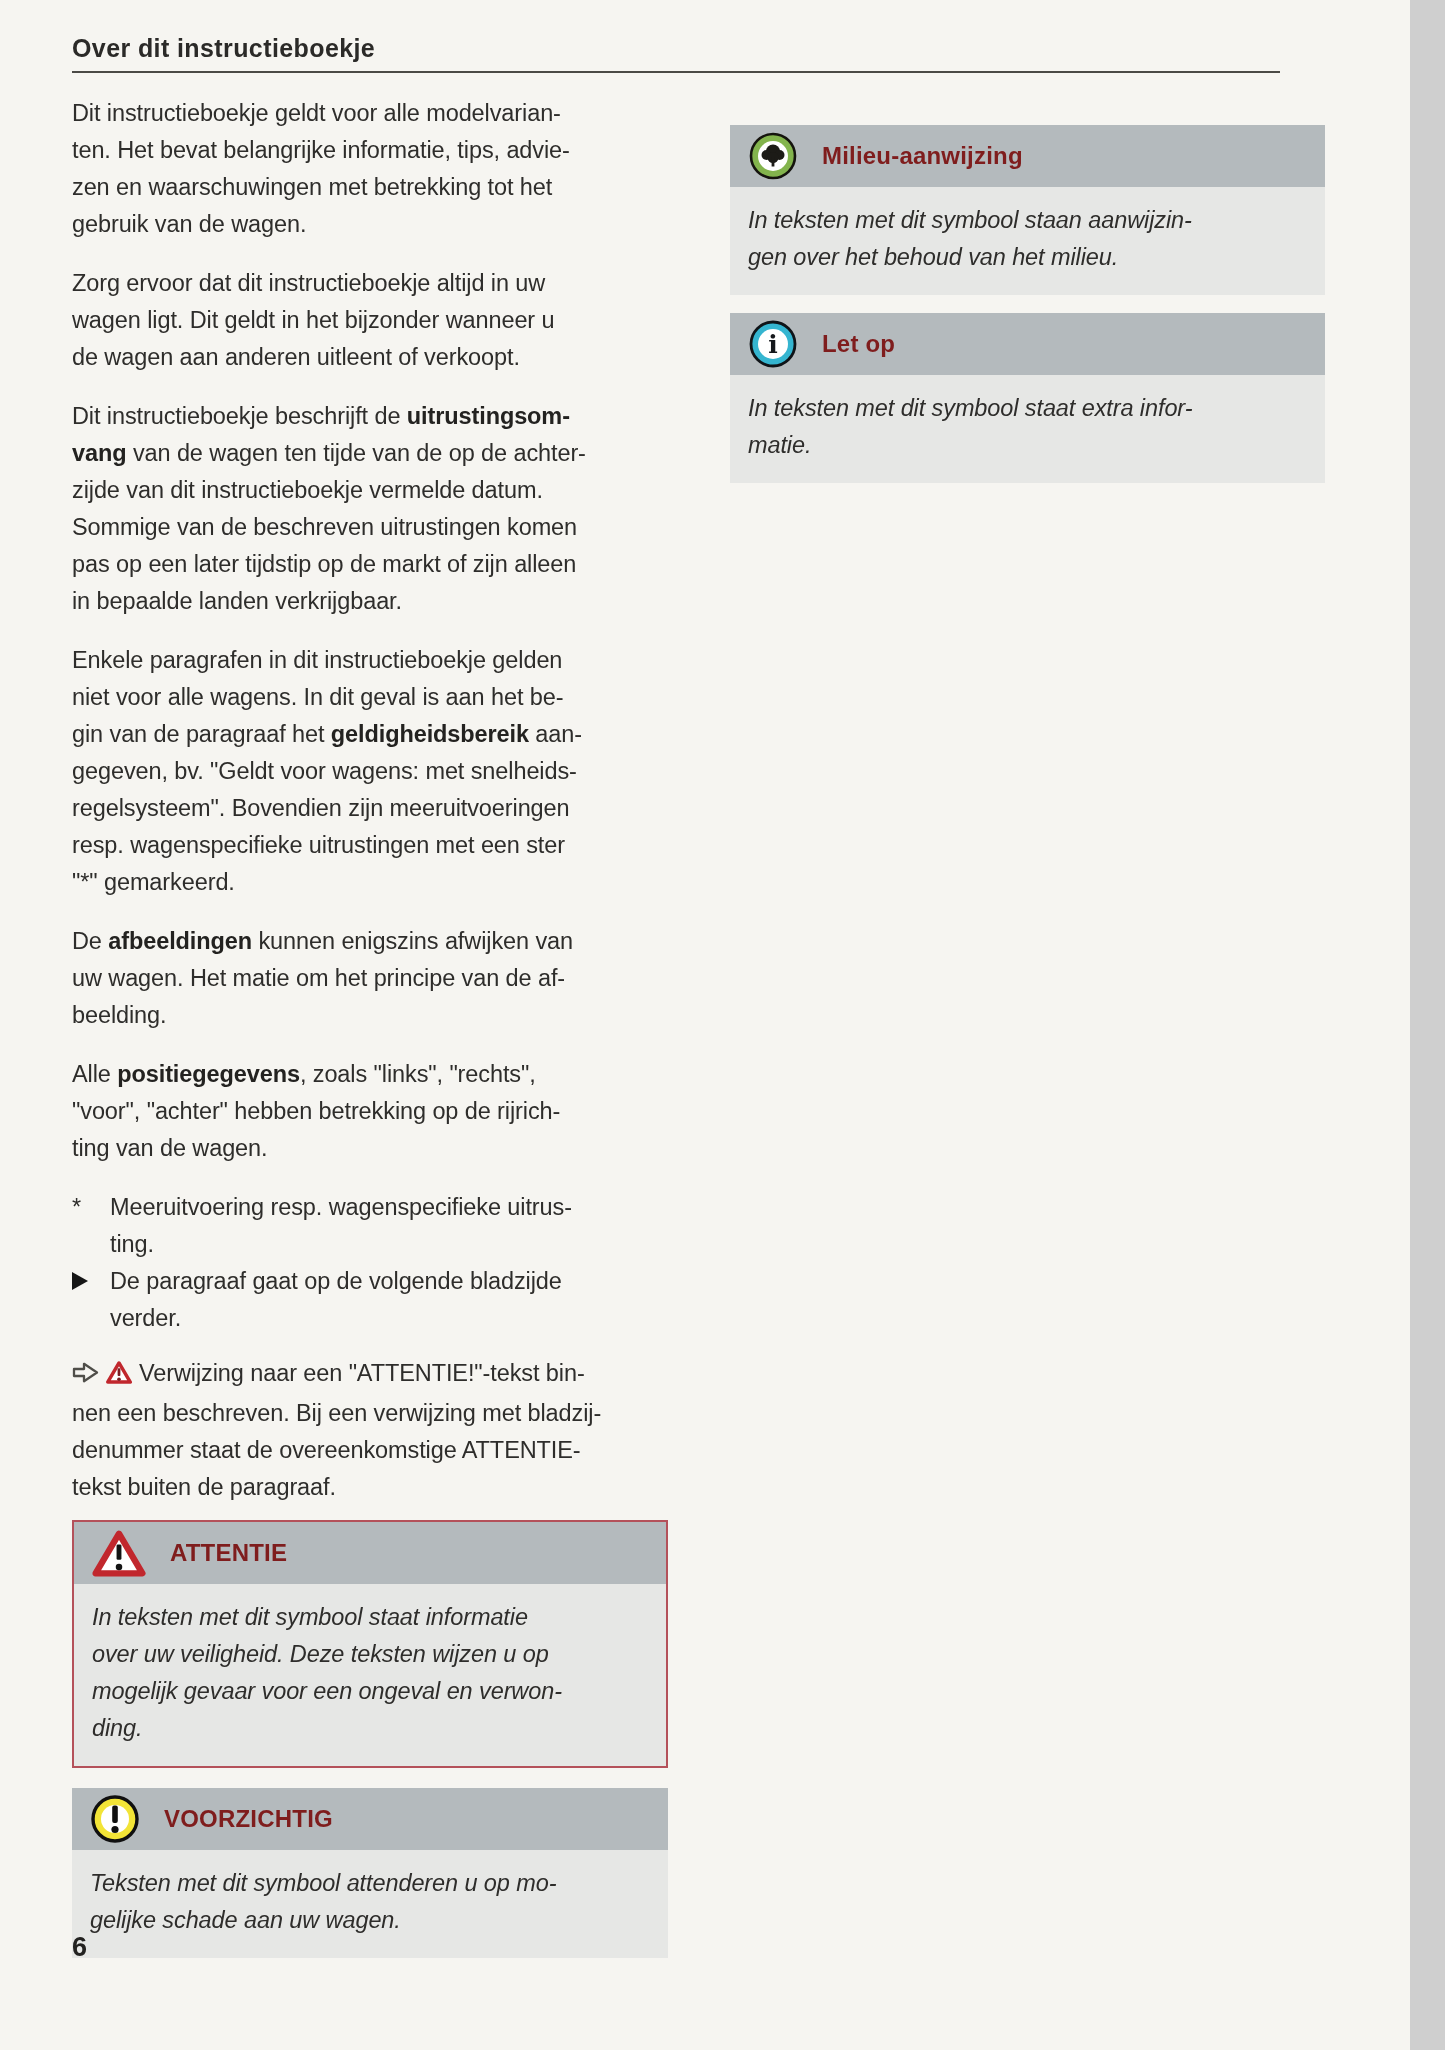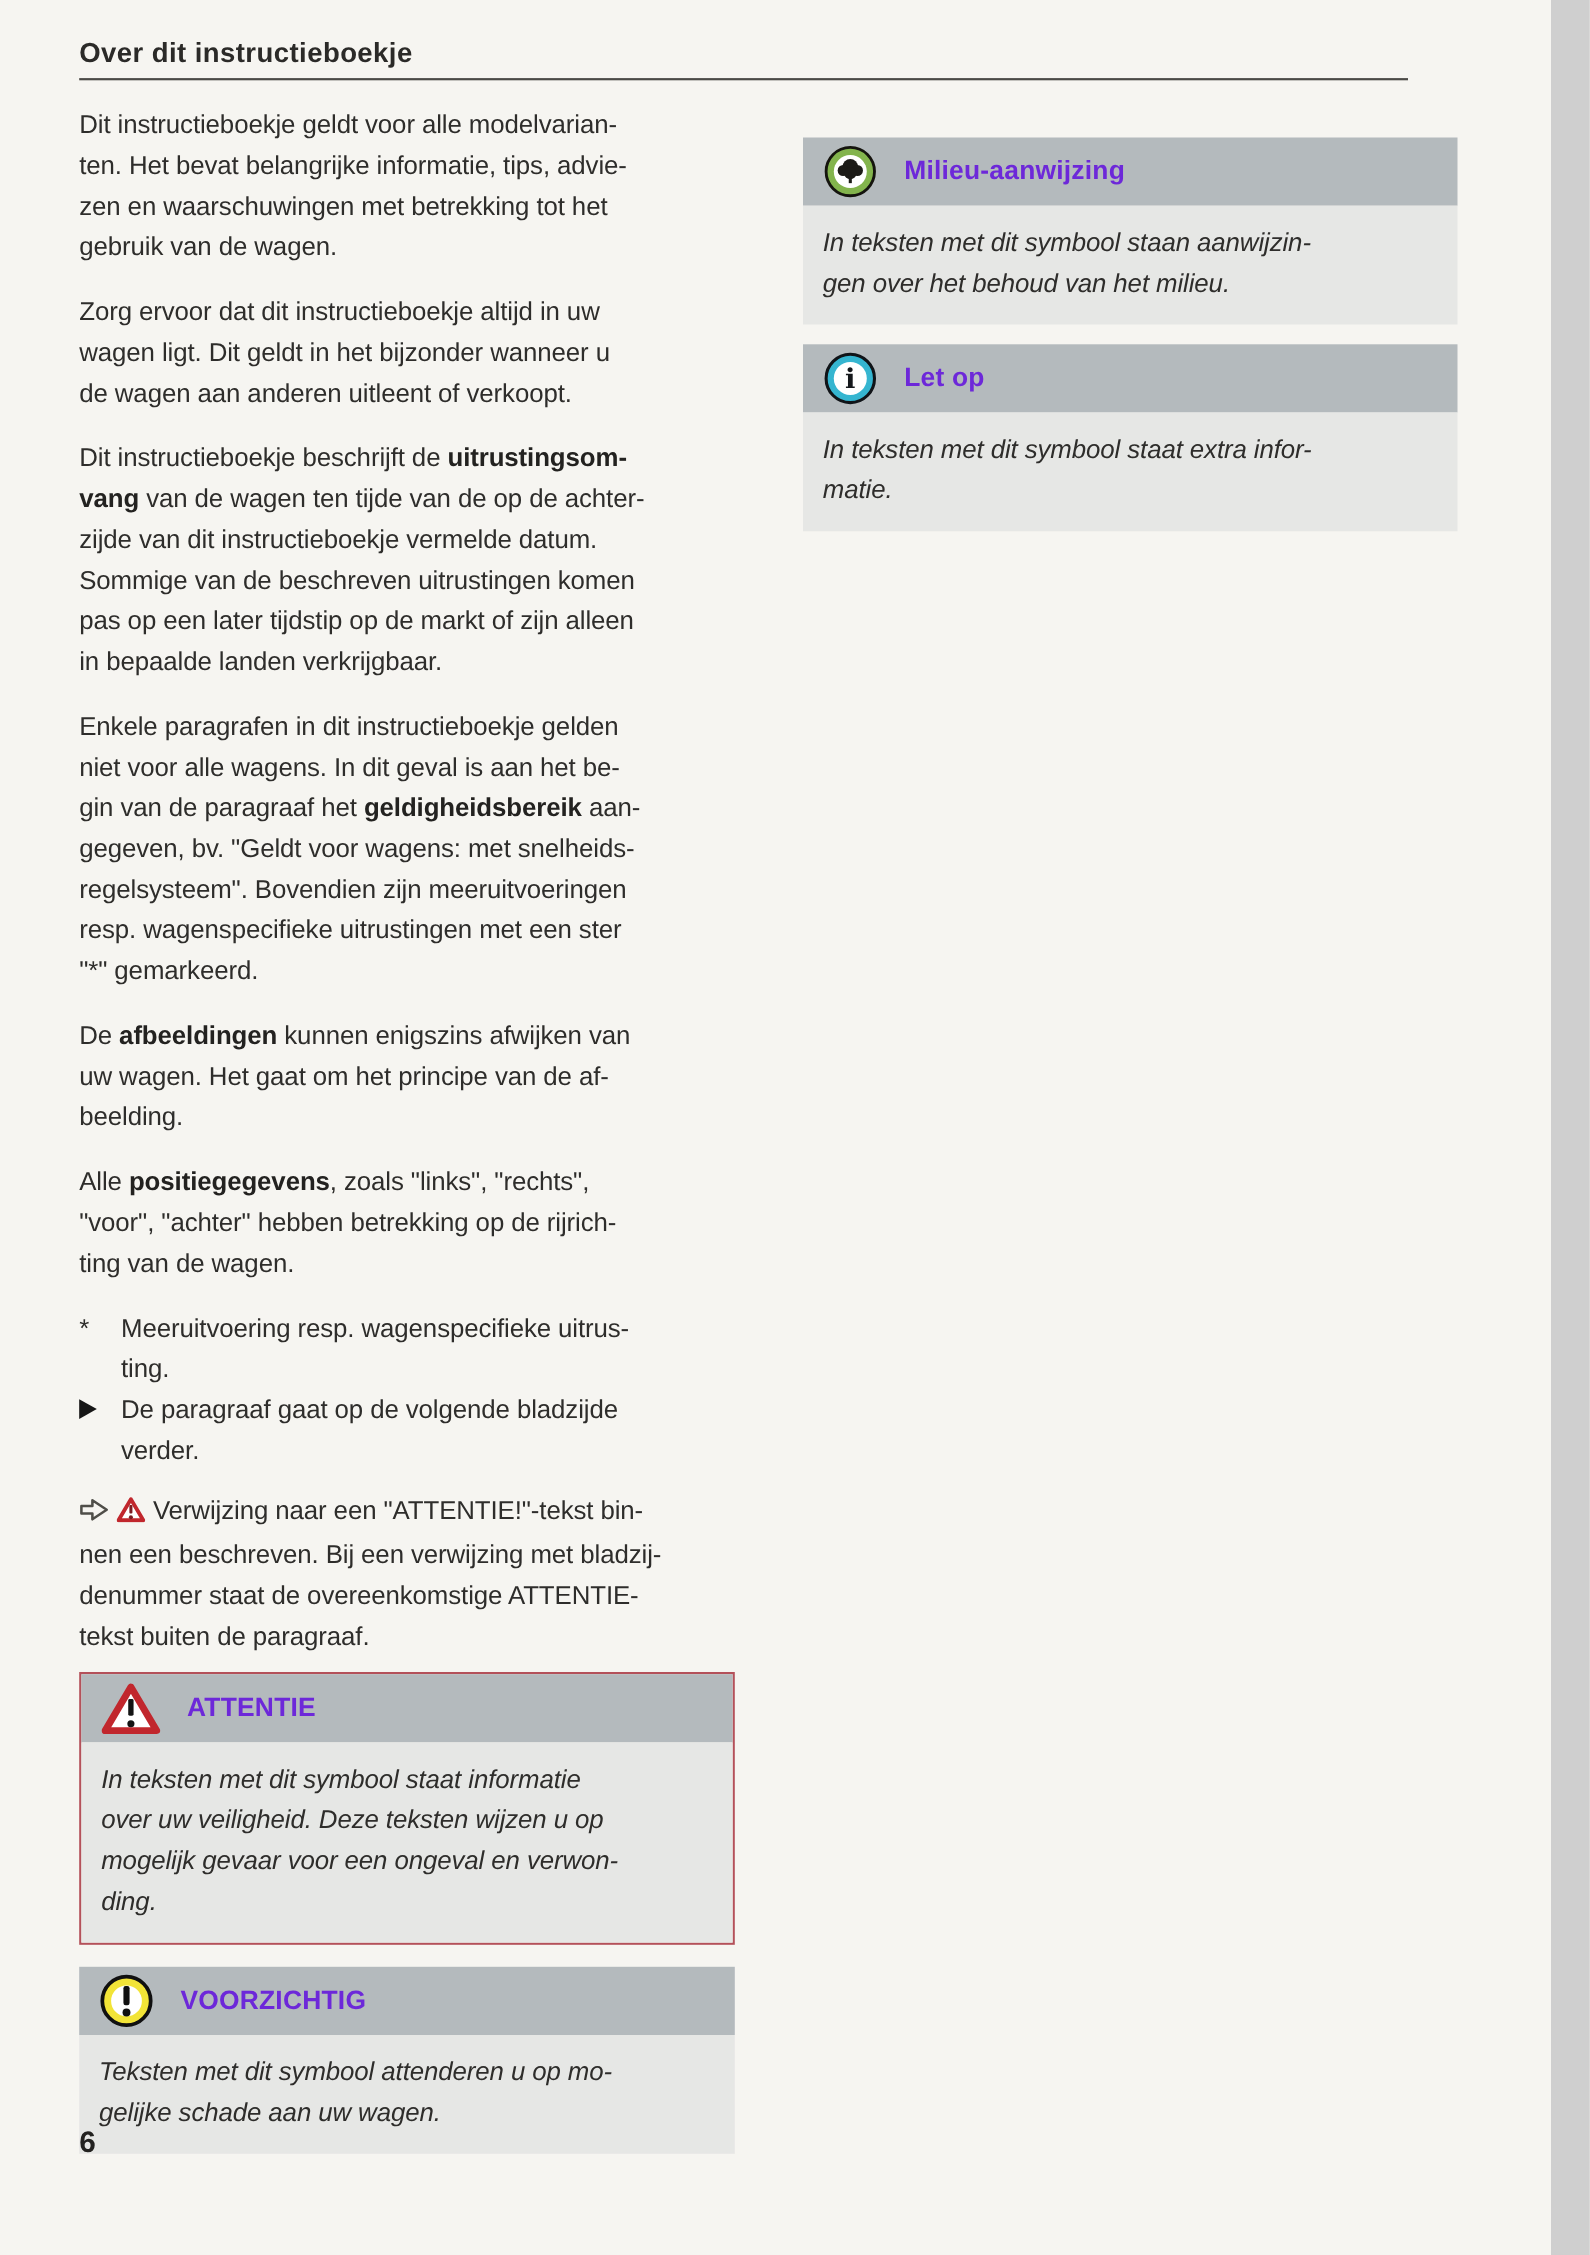--- a/index.html
+++ b/index.html
@@ -21,21 +21,21 @@
   .list-item{display:flex;}
   .marker-cell{width:38px;flex:none;font-size:23.5px;line-height:37px;}
   .tri{display:inline-block;width:0;height:0;border-left:16px solid #161616;
        border-top:9.5px solid transparent;border-bottom:9.5px solid transparent;margin-top:9px;}
   .crossref{margin-top:18px;margin-bottom:14px;}
   .cr-icon{display:inline-block;vertical-align:-3px;margin-right:7px;}
   .wbox{margin-top:0;}
   .attention{border:2px solid #b4515a;}
   .caution{margin-top:20px;}
   .wbox-header{background:#b4babd;height:62px;display:flex;align-items:center;padding:0 18px;}
-  .wbox-title{font-weight:bold;font-size:24px;margin-left:24px;color:#6d28d9;letter-spacing:.2px;}
+  .wbox-title{font-weight:bold;font-size:24px;margin-left:24px;color:#7f1d1d;letter-spacing:.2px;}
   .wbox-body{background:#e6e7e5;padding:15px 18px 19px 18px;font-style:italic;}
   .hicon{flex:none;display:flex;align-items:center;}
   .rbox{margin-bottom:18px;}
   .page-num{position:absolute;left:72px;top:1932px;font-size:27px;font-weight:bold;color:#232220;}
 </style>
 </head>
 <body>
 
 <div class="page">
 
@@ -70,21 +70,21 @@
             <div class="line"><span>Enkele paragrafen in dit instructieboekje gelden</span></div>
             <div class="line"><span>niet voor alle wagens. In dit geval is aan het be-</span></div>
             <div class="line"><span>gin van de paragraaf het </span><b>geldigheidsbereik</b><span> aan-</span></div>
             <div class="line"><span>gegeven, bv. "Geldt voor wagens: met snelheids-</span></div>
             <div class="line"><span>regelsysteem". Bovendien zijn meeruitvoeringen</span></div>
             <div class="line"><span>resp. wagenspecifieke uitrustingen met een ster</span></div>
             <div class="line"><span>"*" gemarkeerd.</span></div>
           </div>
           <div class="para">
             <div class="line"><span>De </span><b>afbeeldingen</b><span> kunnen enigszins afwijken van</span></div>
-            <div class="line"><span>uw wagen. Het gaat om het principe van de af-</span></div>
+            <div class="line"><span>uw wagen. Het matie om het principe van de af-</span></div>
             <div class="line"><span>beelding.</span></div>
           </div>
           <div class="para">
             <div class="line"><span>Alle </span><b>positiegegevens</b><span>, zoals "links", "rechts",</span></div>
             <div class="line"><span>"voor", "achter" hebben betrekking op de rijrich-</span></div>
             <div class="line"><span>ting van de wagen.</span></div>
           </div>
         </div>
 
       <div class="list" id="legend-list">

